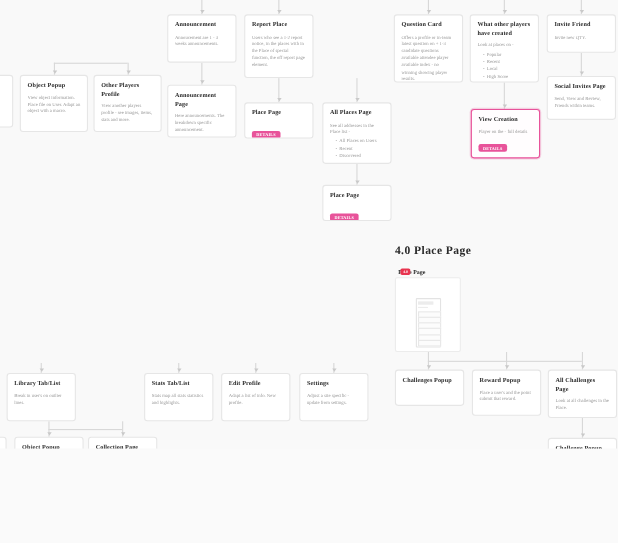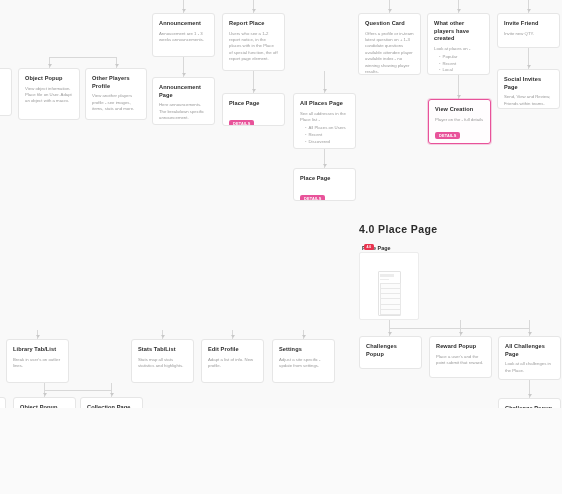--- a/index.html
+++ b/index.html
@@ -6,21 +6,21 @@
     margin: 0;
     padding: 0;
     background: #fafafa;
   }
   #canvas {
     position: relative;
     width: 562px;
     height: 408px;
     background: #f9f9f9;
     overflow: hidden;
-    font-family: Liberation Sans, sans-serif;
+    font-family: Liberation Serif, serif;
   }
   .conn {
     position: absolute;
     background: #d8d8d8;
   }
   .conn.h { height: 1px; }
   .conn.v { width: 1px; }
   .arrow {
     position: absolute;
     width: 0; height: 0;

